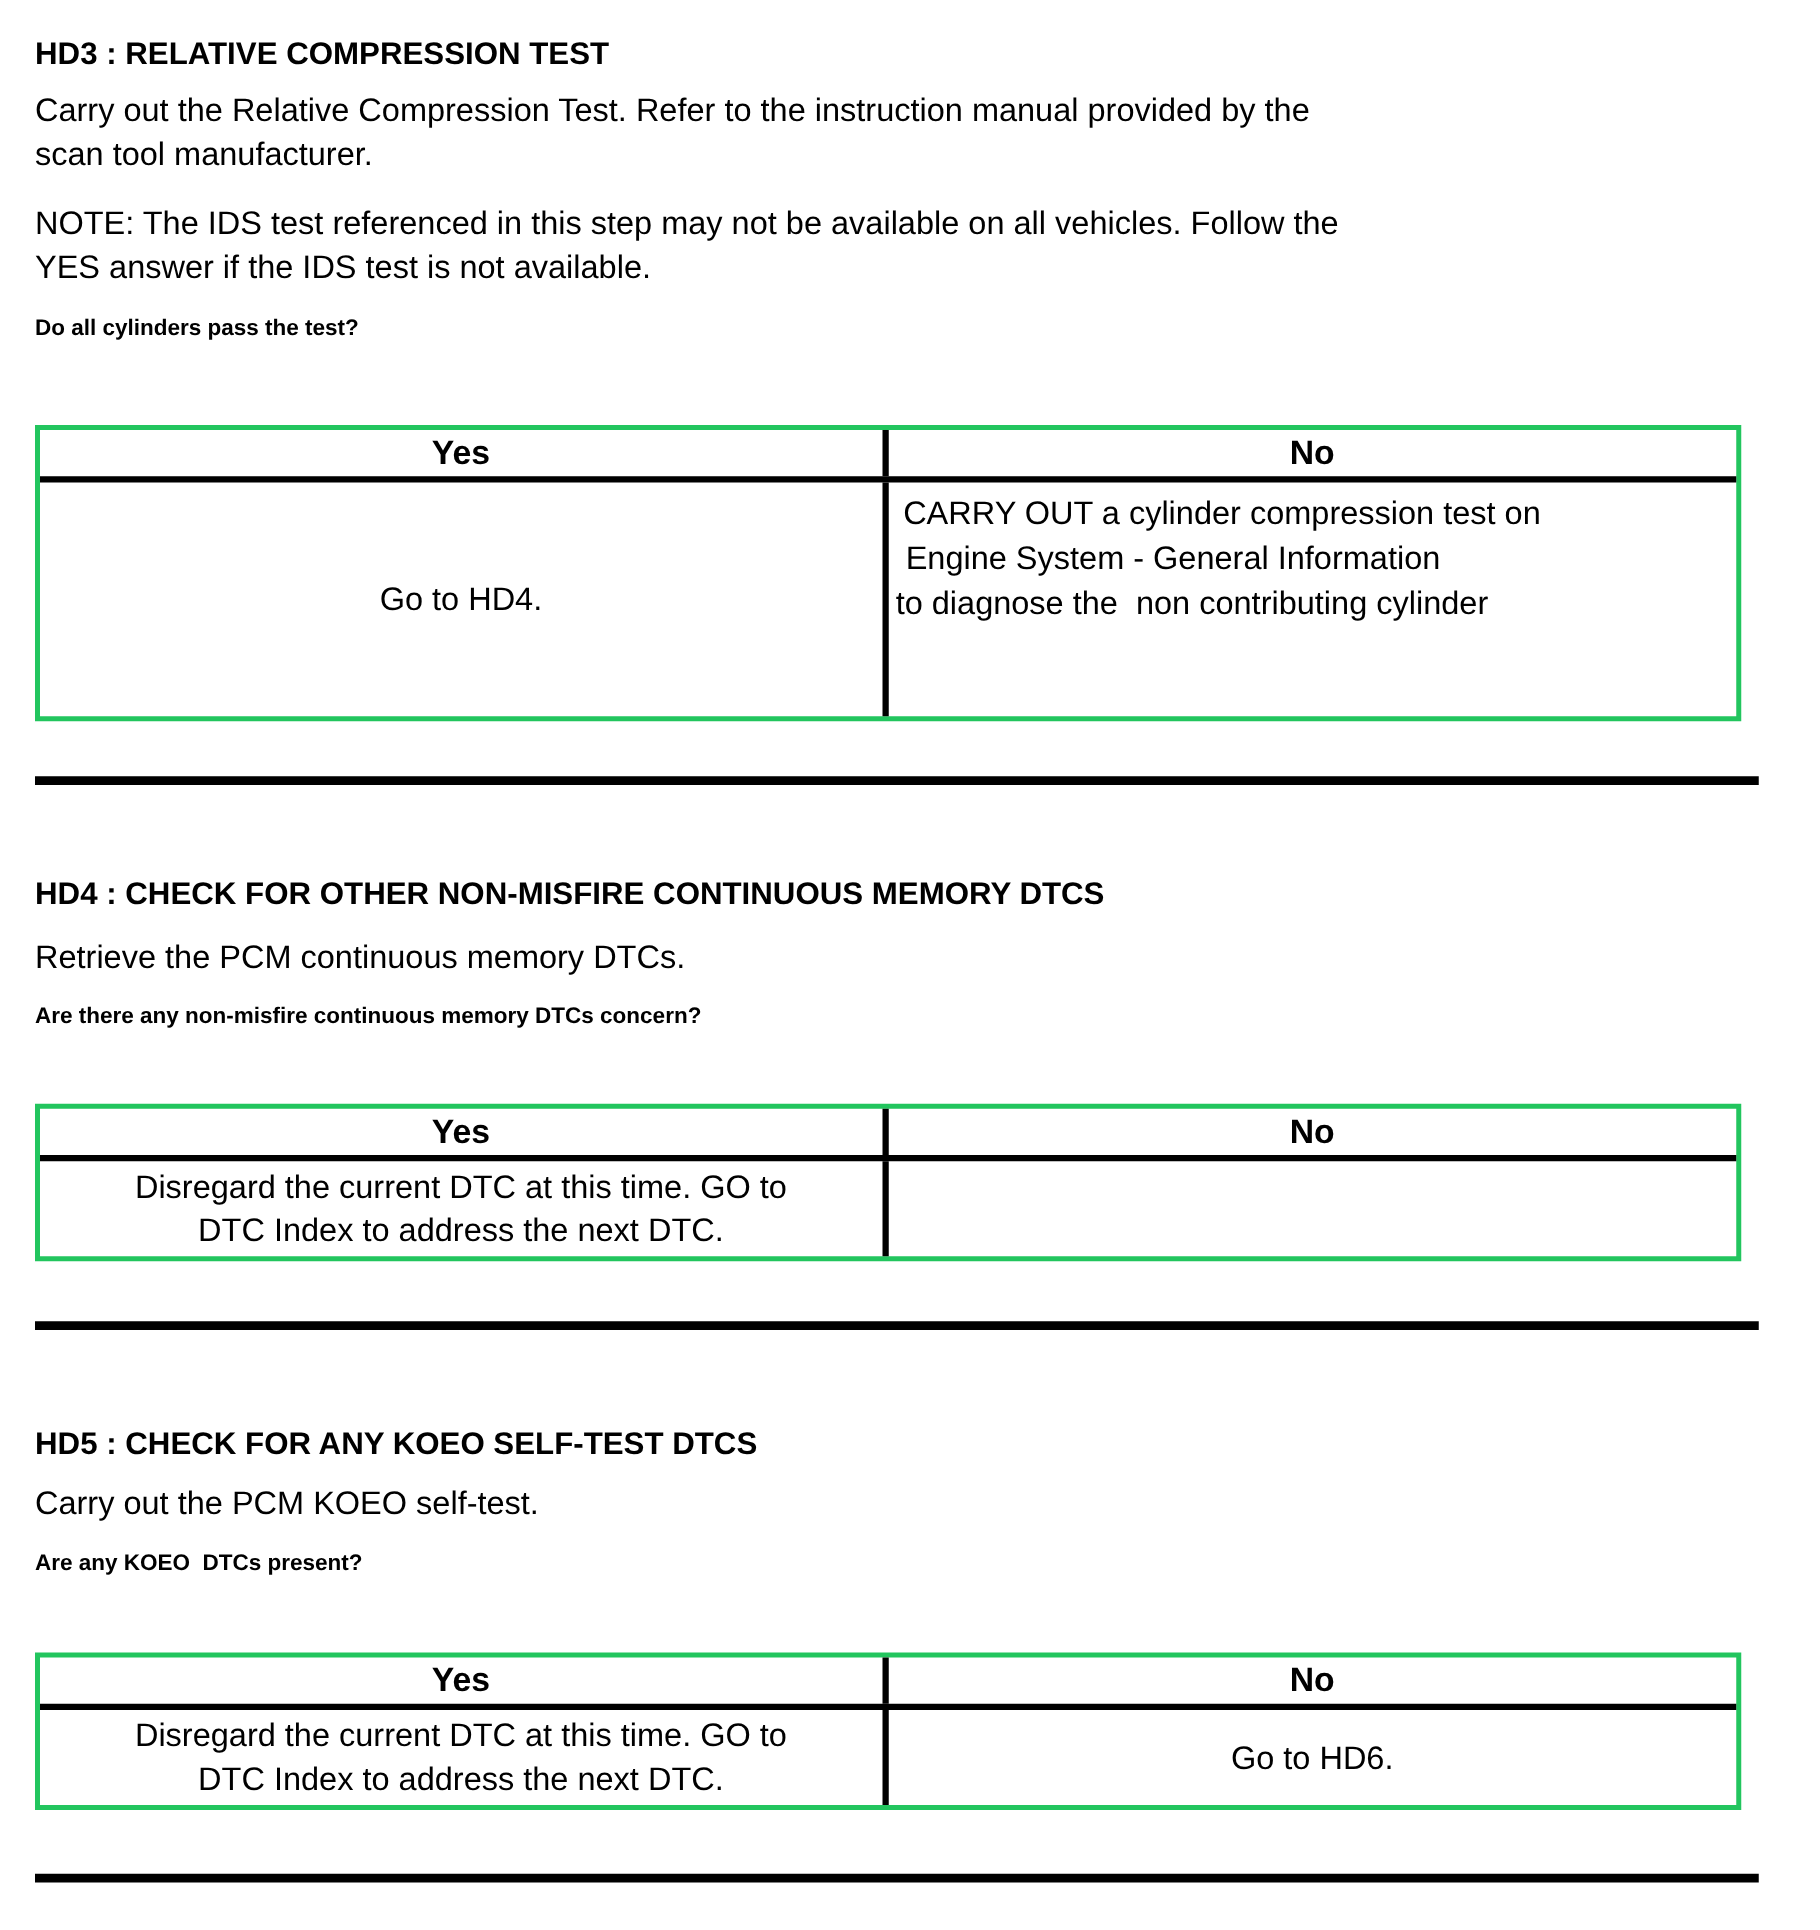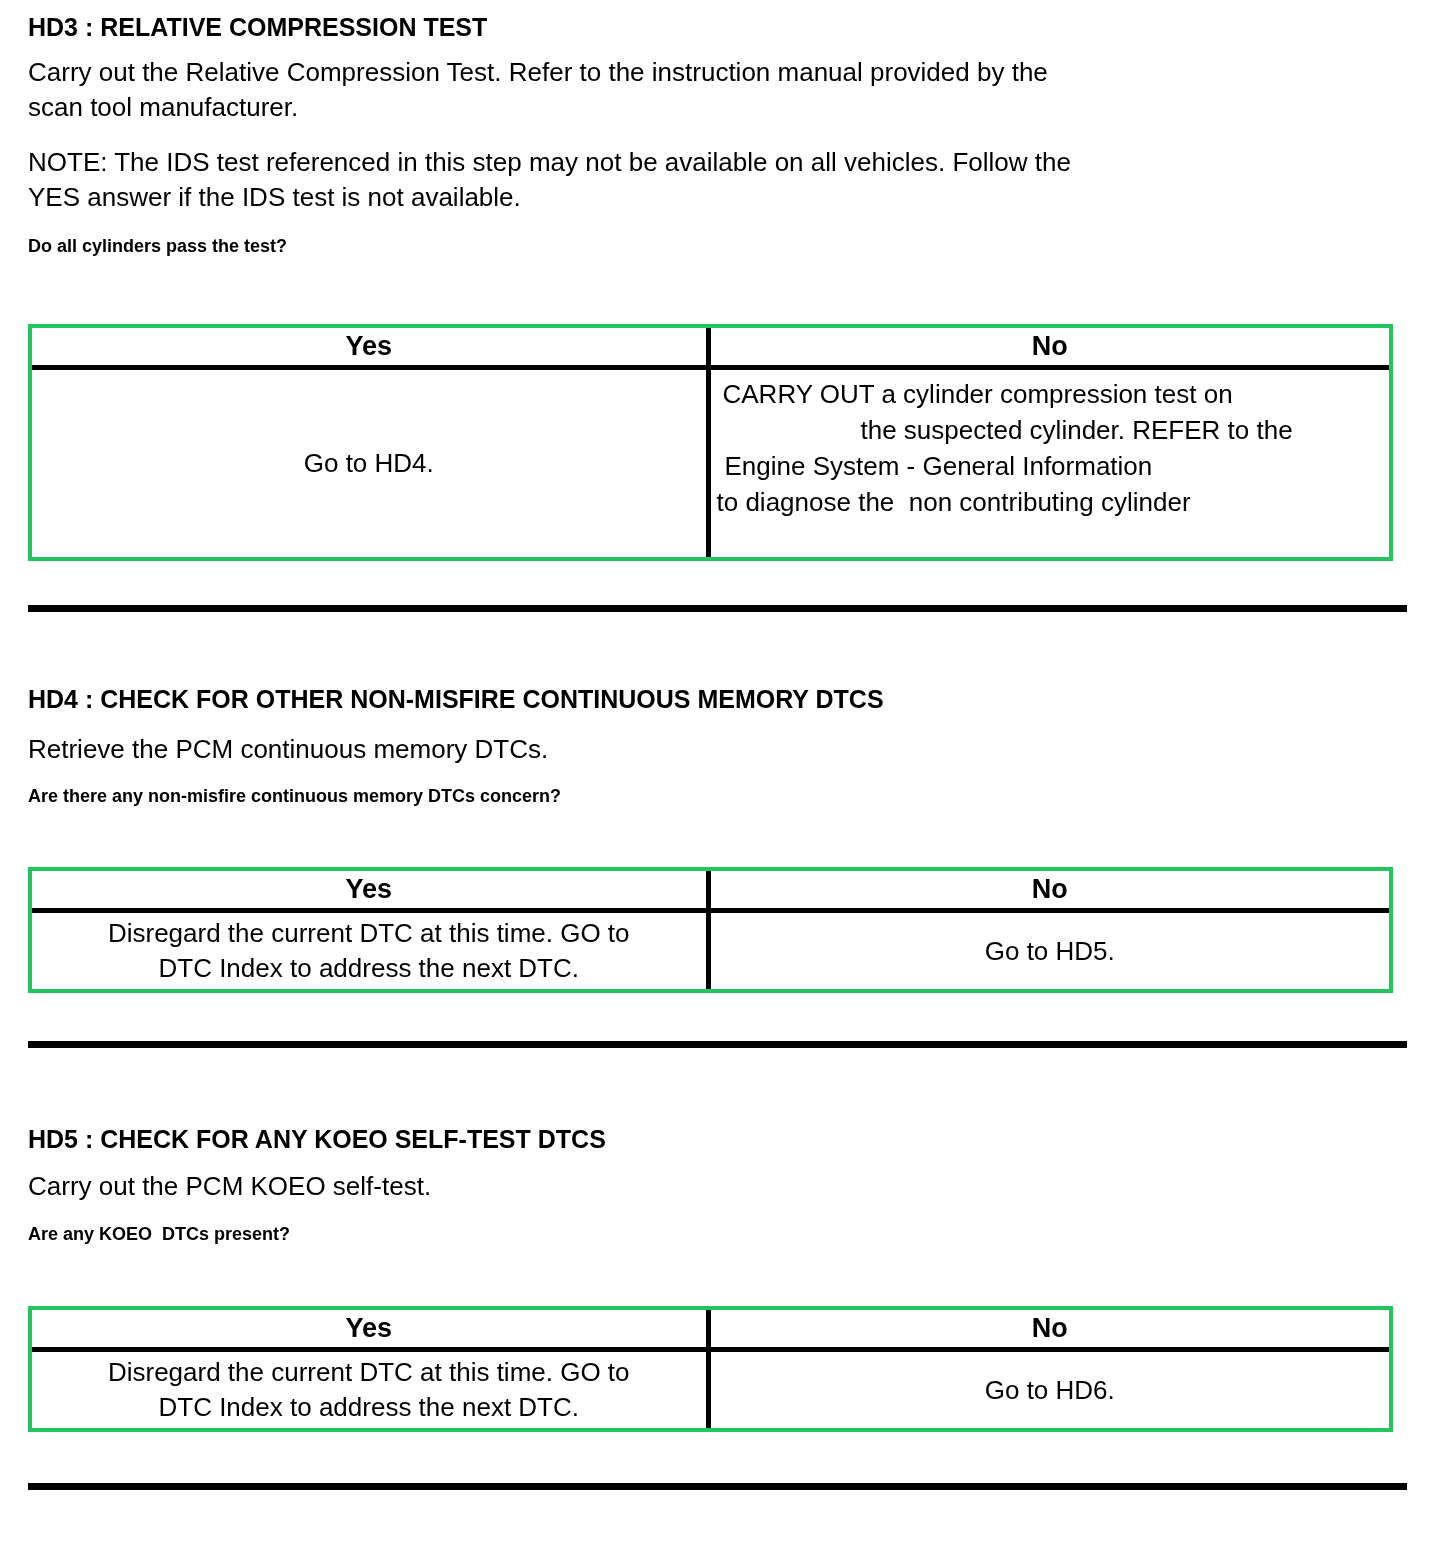--- a/index.html
+++ b/index.html
@@ -10,21 +10,21 @@
   }
   body {
     width: 1456px;
     height: 1544px;
     font-family: "Liberation Sans", sans-serif;
     overflow: hidden;
   }
   .page {
     width: 1380px;
     padding-left: 28px;
-    padding-top: 12px;
+    padding-top: 28px;
     box-sizing: content-box;
   }
   .heading {
     font-size: 25px;
     line-height: 30px;
     font-weight: bold;
     white-space: pre-wrap;
   }
   .para {
     font-size: 26px;
@@ -133,21 +133,20 @@
     <div class="tbl t1 mt-t1">
       <div class="thead">
         <div class="hc yes">Yes</div>
         <div class="hc no">No</div>
       </div>
       <div class="tbody">
         <div class="cell yes center-both">Go to HD4.</div>
         <div class="cell no">
           <div class="no-lines">
             <div class="ln pl1">CARRY OUT a cylinder compression test on</div>
-            <div class="ln pl2">the suspected cylinder. REFER to the</div>
             <div class="ln pl3">Engine System - General Information</div>
             <div class="ln pl4">to diagnose the  non contributing cylinder</div>
           </div>
         </div>
       </div>
     </div>
   </div>
 
   <div class="divider mt-div1"></div>
 
@@ -157,21 +156,20 @@
     <div class="question mt-q2">Are there any non-misfire continuous memory DTCs concern?</div>
 
     <div class="tbl t2 mt-t2">
       <div class="thead">
         <div class="hc yes">Yes</div>
         <div class="hc no">No</div>
       </div>
       <div class="tbody">
         <div class="cell yes center-text">Disregard the current DTC at this time. GO to
 DTC Index to address the next DTC.</div>
-        <div class="cell no center-both">Go to HD5.</div>
       </div>
     </div>
   </div>
 
   <div class="divider mt-div2"></div>
 
   <div>
     <div class="heading mt-h3">HD5 : CHECK FOR ANY KOEO SELF-TEST DTCS</div>
     <div class="para mt-para3">Carry out the PCM KOEO self-test.</div>
     <div class="question mt-q3">Are any KOEO  DTCs present?</div>

